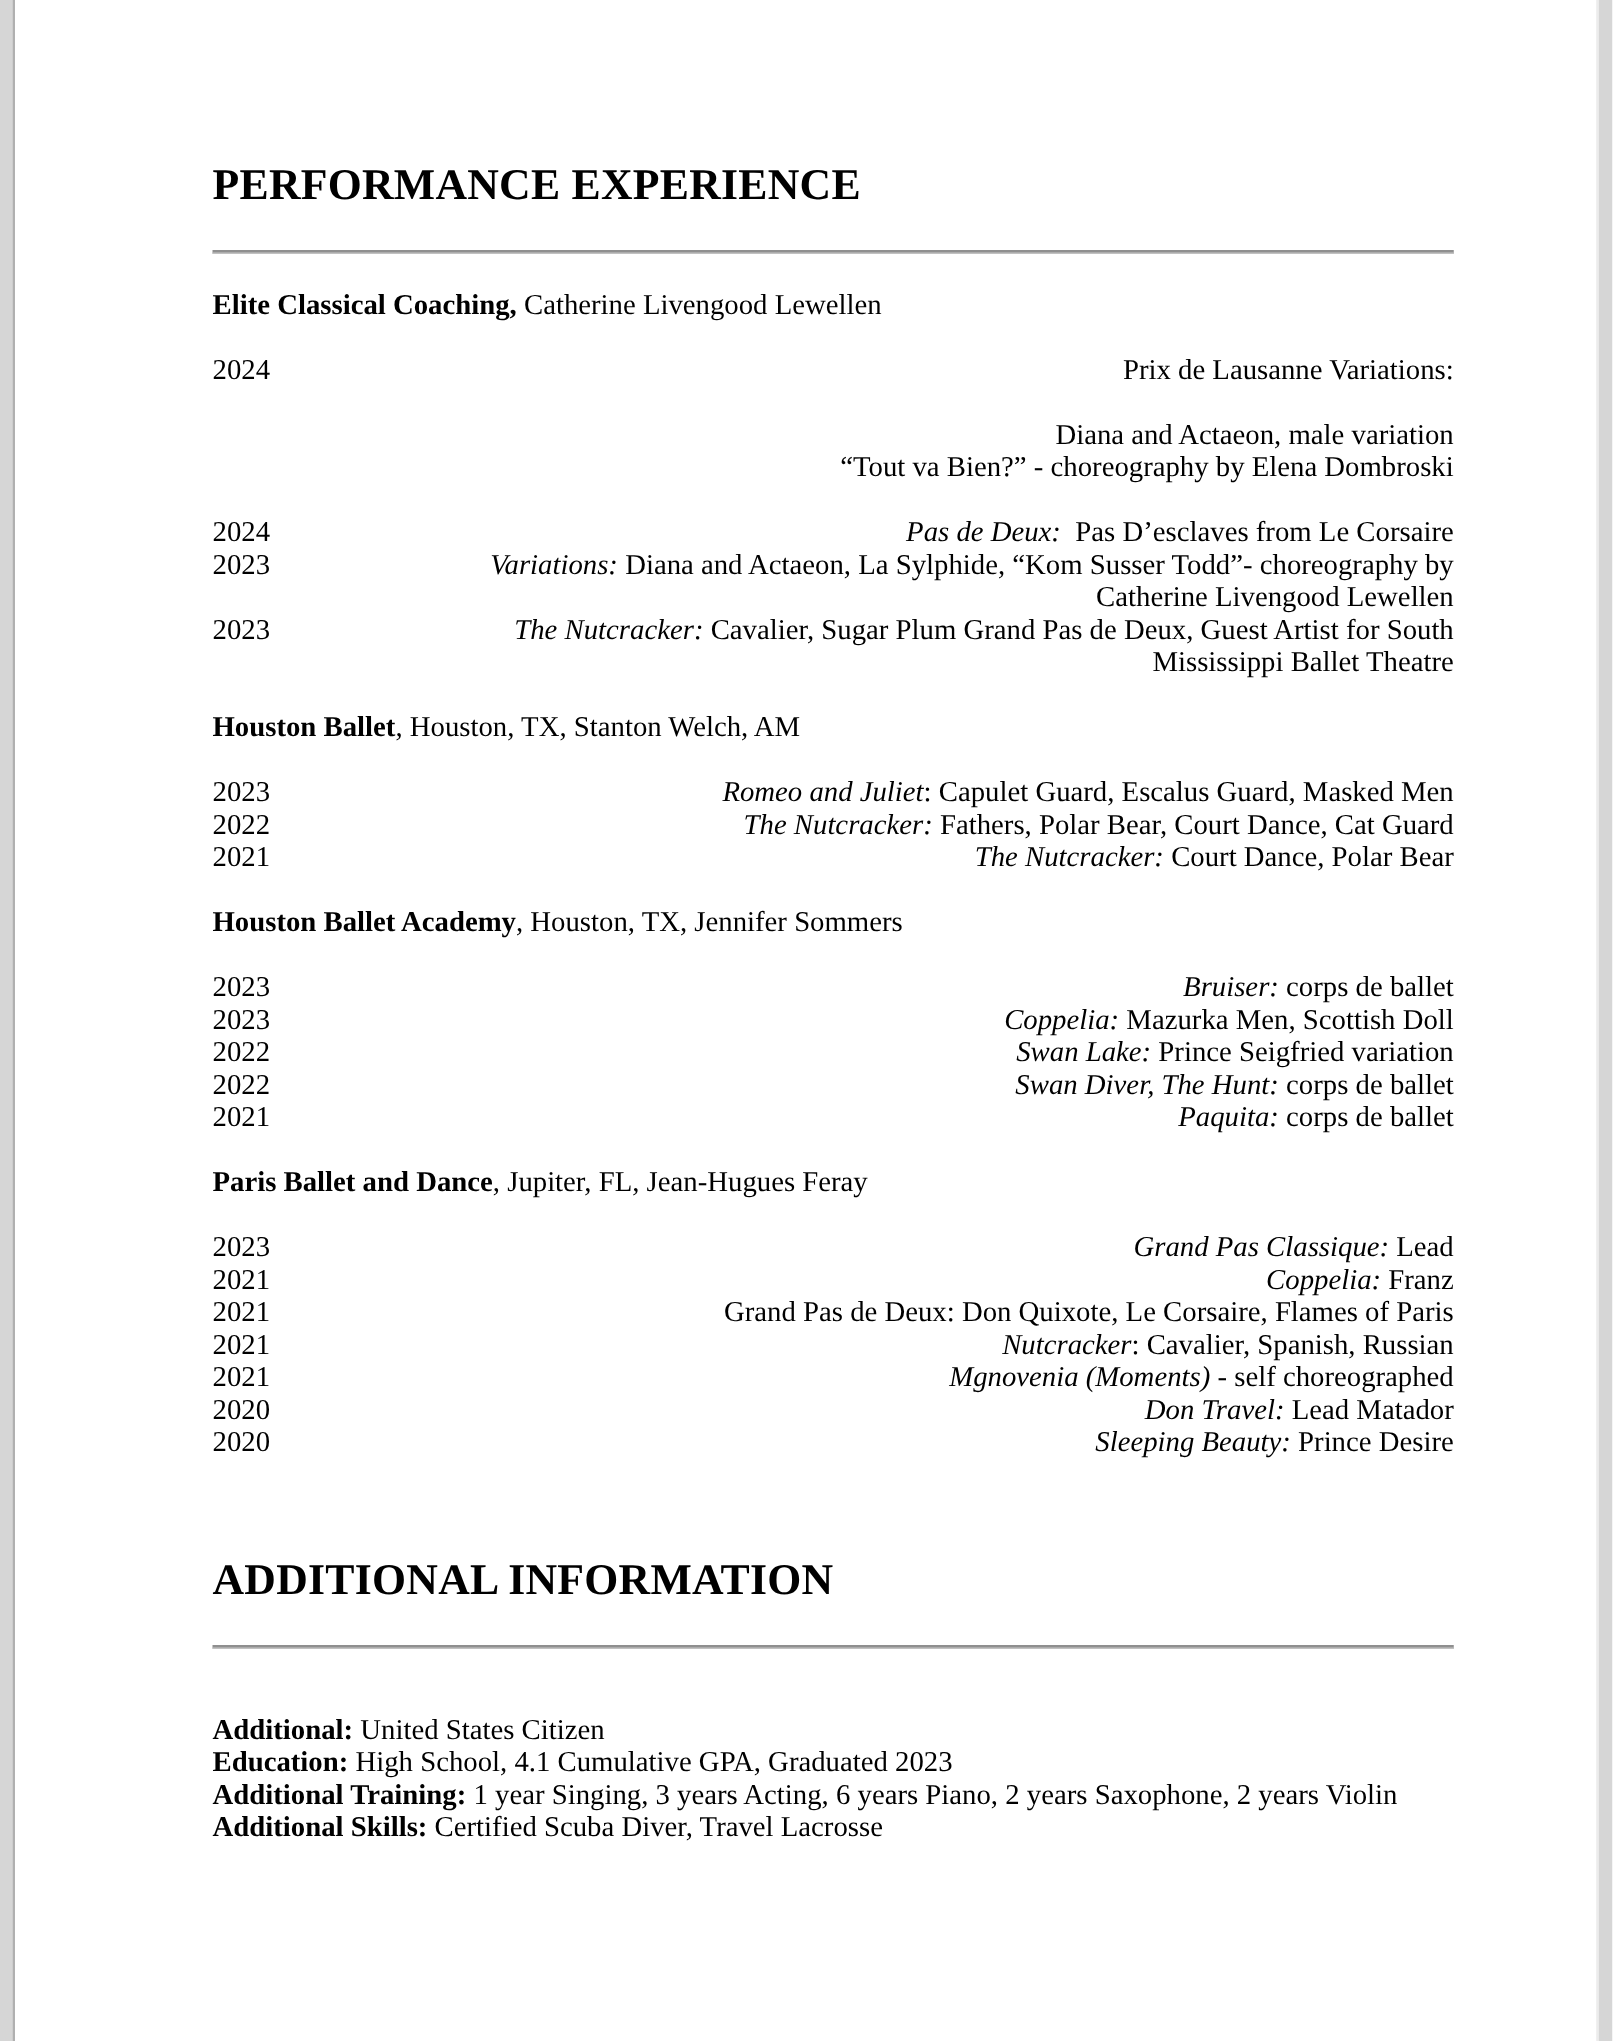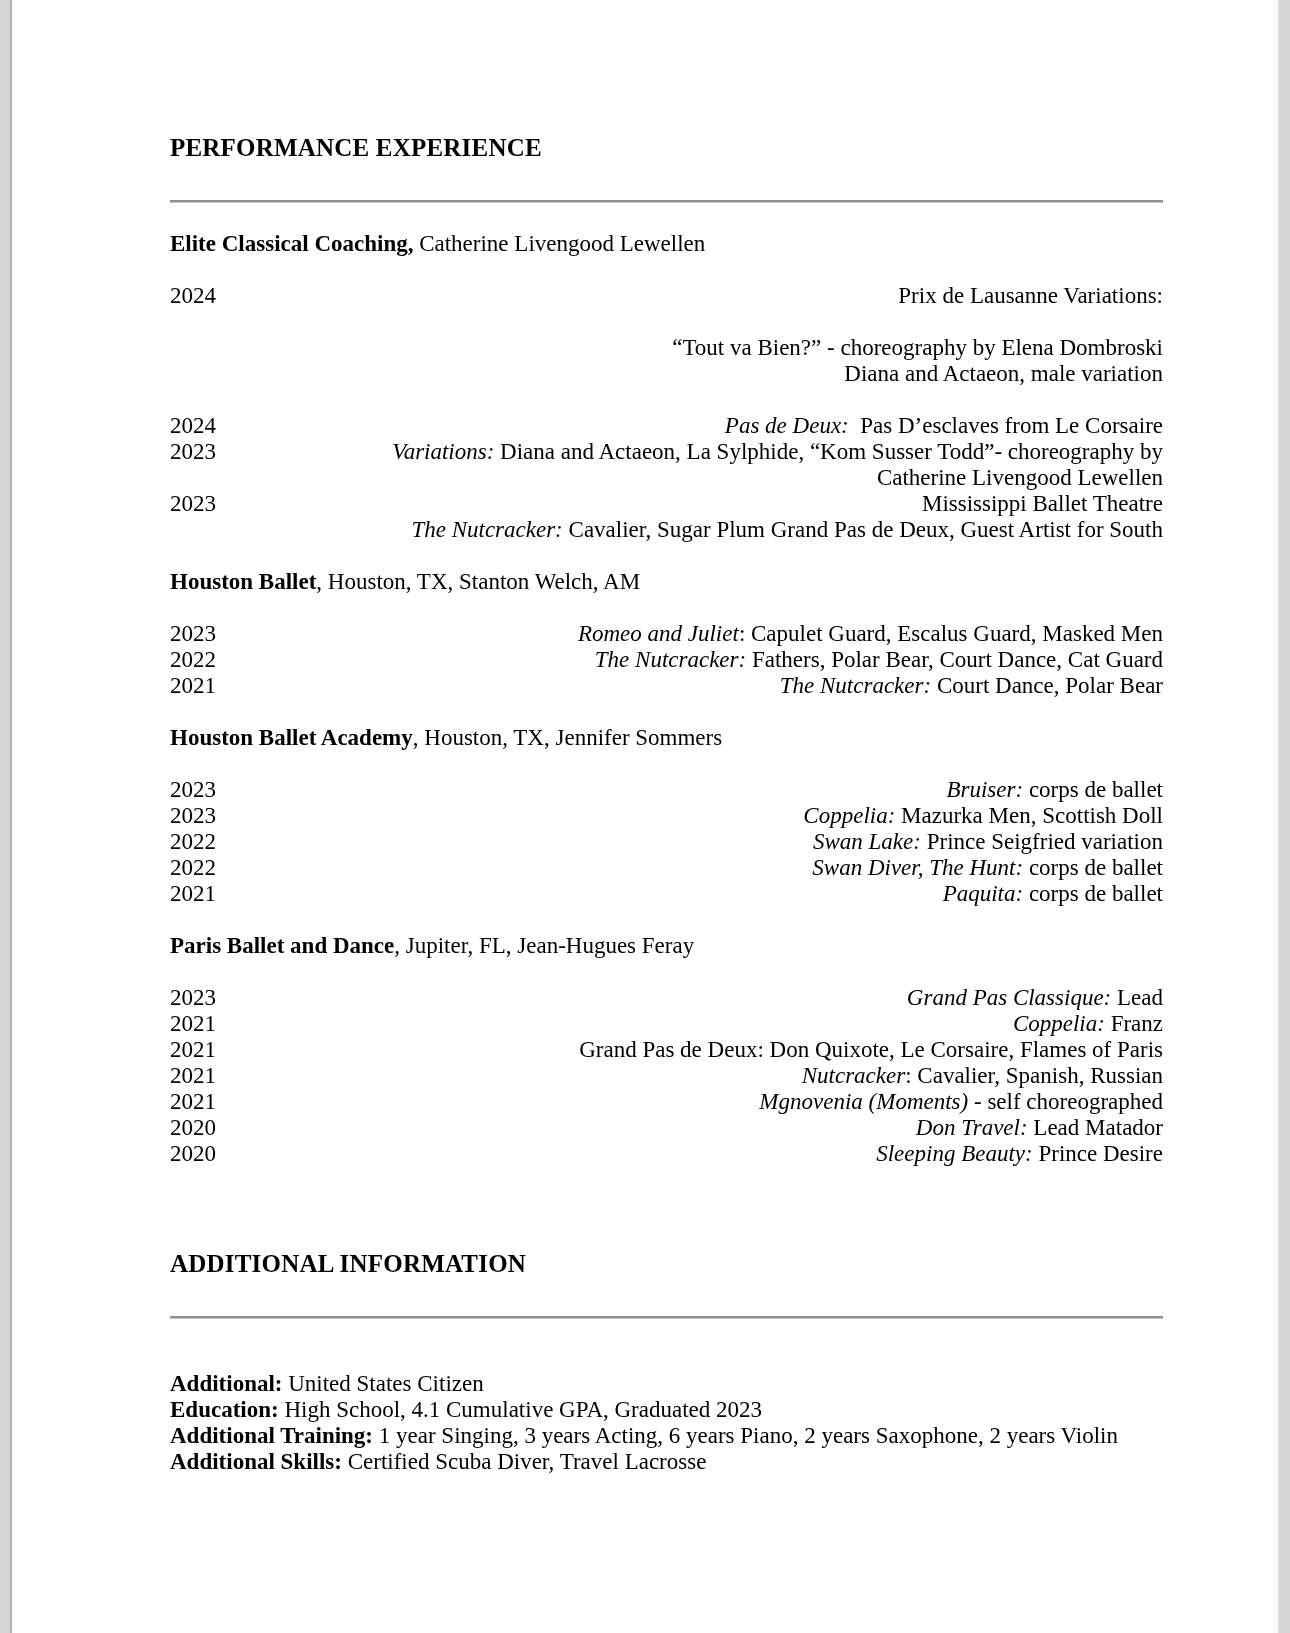--- a/index.html
+++ b/index.html
@@ -10,21 +10,21 @@
   }
   
   .edge-left{position:absolute;left:0;top:0;width:10px;height:100%;background:#d6d6d6;}
   .edge-left-line{position:absolute;left:10px;top:0;width:2px;height:100%;background:#b0b0b0;}
   .edge-right-line{position:absolute;right:11px;top:0;width:2px;height:100%;background:#ececec;}
   .edge-right{position:absolute;right:0;top:0;width:11px;height:100%;background:#d6d6d6;}
 
   .page{padding:132px 127px 0 170px;}
 
   .section-title{
-    font-size:25px;font-weight:bold;line-height:32px;margin:0;
+    font-size:35px;font-weight:bold;line-height:32px;margin:0;
     letter-spacing:.2px;
   }
   .section-rule{height:2px;background:#8f8f8f;border-bottom:1px solid #c9c9c9;margin-top:36px;width:100%;}
 
   .companies{margin:0;}
   .company{margin-top:26px;}
   .company:first-child{margin-top:28px;}
   .company-header{font-size:23px;line-height:26px;white-space:pre-wrap;}
   .company-name{font-weight:bold;}
   .company-entries{margin-top:26px;}
@@ -60,42 +60,42 @@
           <div class="company-entries">
             <div class="entry-row">
               <div class="entry-year">2024</div>
               <div class="entry-desc">
                 <div class="desc-line"><span class="seg">Prix de Lausanne Variations:</span></div>
               </div>
             </div>
             <div class="entry-row gap">
               <div class="entry-year"></div>
               <div class="entry-desc">
+                <div class="desc-line"><span class="seg">Diana and Actaeon, male variation</span></div>
                 <div class="desc-line"><span class="seg">“Tout va Bien?” - choreography by Elena Dombroski</span></div>
-                <div class="desc-line"><span class="seg">Diana and Actaeon, male variation</span></div>
               </div>
             </div>
             <div class="entry-row gap">
               <div class="entry-year">2024</div>
               <div class="entry-desc">
                 <div class="desc-line"><span class="seg it">Pas de Deux:</span><span class="seg">  Pas D’esclaves from Le Corsaire</span></div>
               </div>
             </div>
             <div class="entry-row">
               <div class="entry-year">2023</div>
               <div class="entry-desc">
                 <div class="desc-line"><span class="seg it">Variations:</span><span class="seg"> Diana and Actaeon, La Sylphide, “Kom Susser Todd”- choreography by</span></div>
                 <div class="desc-line"><span class="seg">Catherine Livengood Lewellen</span></div>
               </div>
             </div>
             <div class="entry-row">
               <div class="entry-year">2023</div>
               <div class="entry-desc">
+                <div class="desc-line"><span class="seg it">The Nutcracker:</span><span class="seg"> Cavalier, Sugar Plum Grand Pas de Deux, Guest Artist for South</span></div>
                 <div class="desc-line"><span class="seg">Mississippi Ballet Theatre</span></div>
-                <div class="desc-line"><span class="seg it">The Nutcracker:</span><span class="seg"> Cavalier, Sugar Plum Grand Pas de Deux, Guest Artist for South</span></div>
               </div>
             </div>
           </div>
         </div>
         <div class="company">
           <div class="company-header"><span class="company-name">Houston Ballet</span><span class="company-details">, Houston, TX, Stanton Welch, AM</span></div>
           <div class="company-entries">
             <div class="entry-row">
               <div class="entry-year">2023</div>
               <div class="entry-desc">

